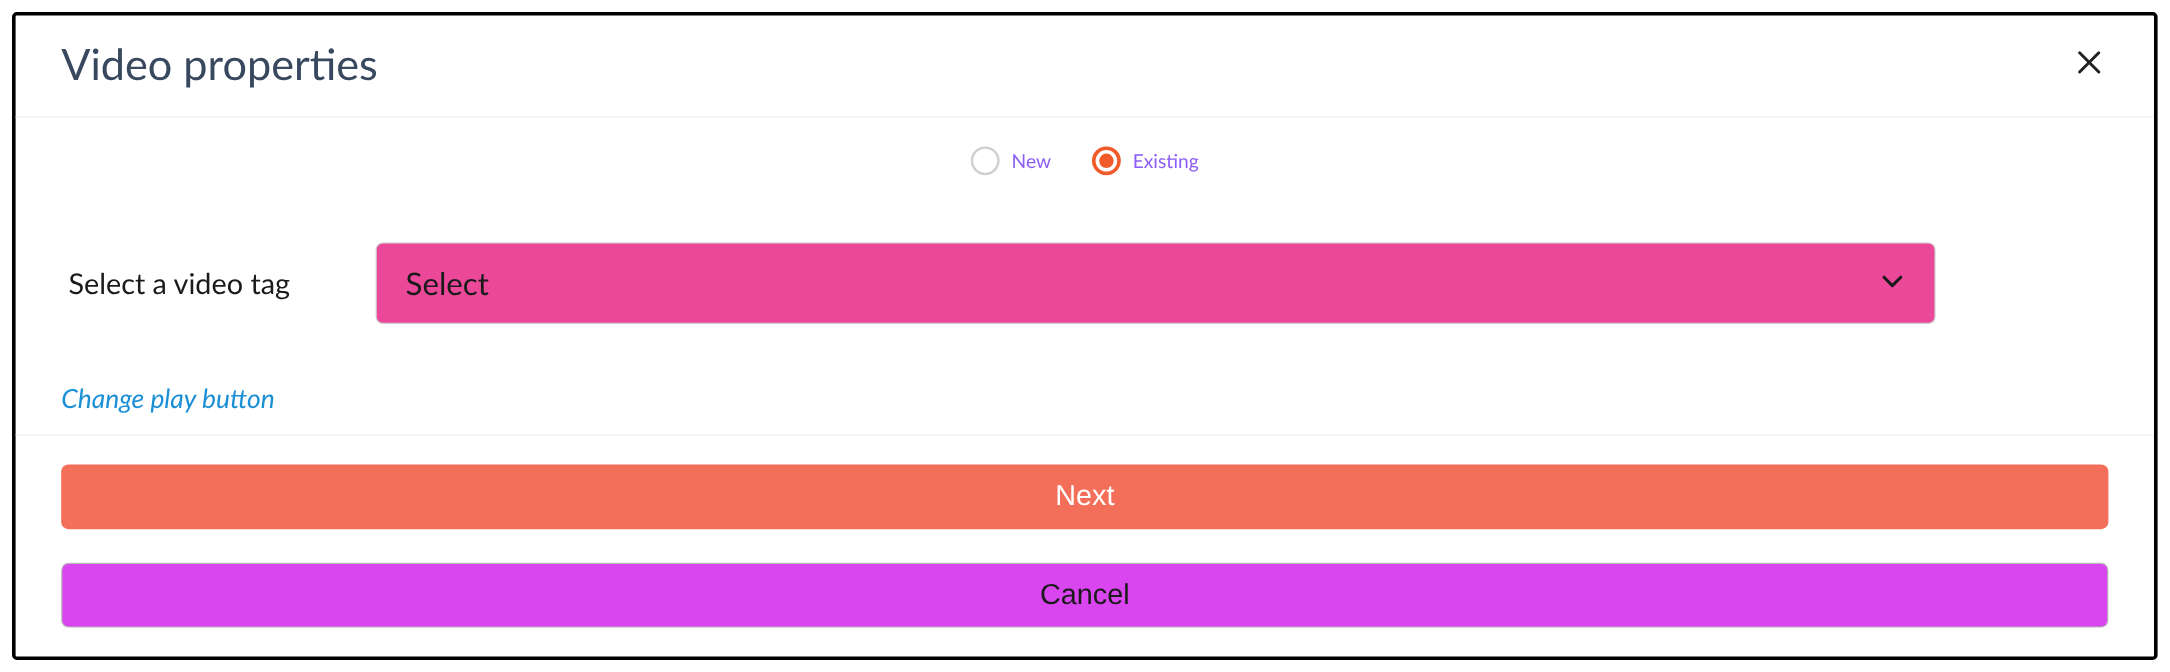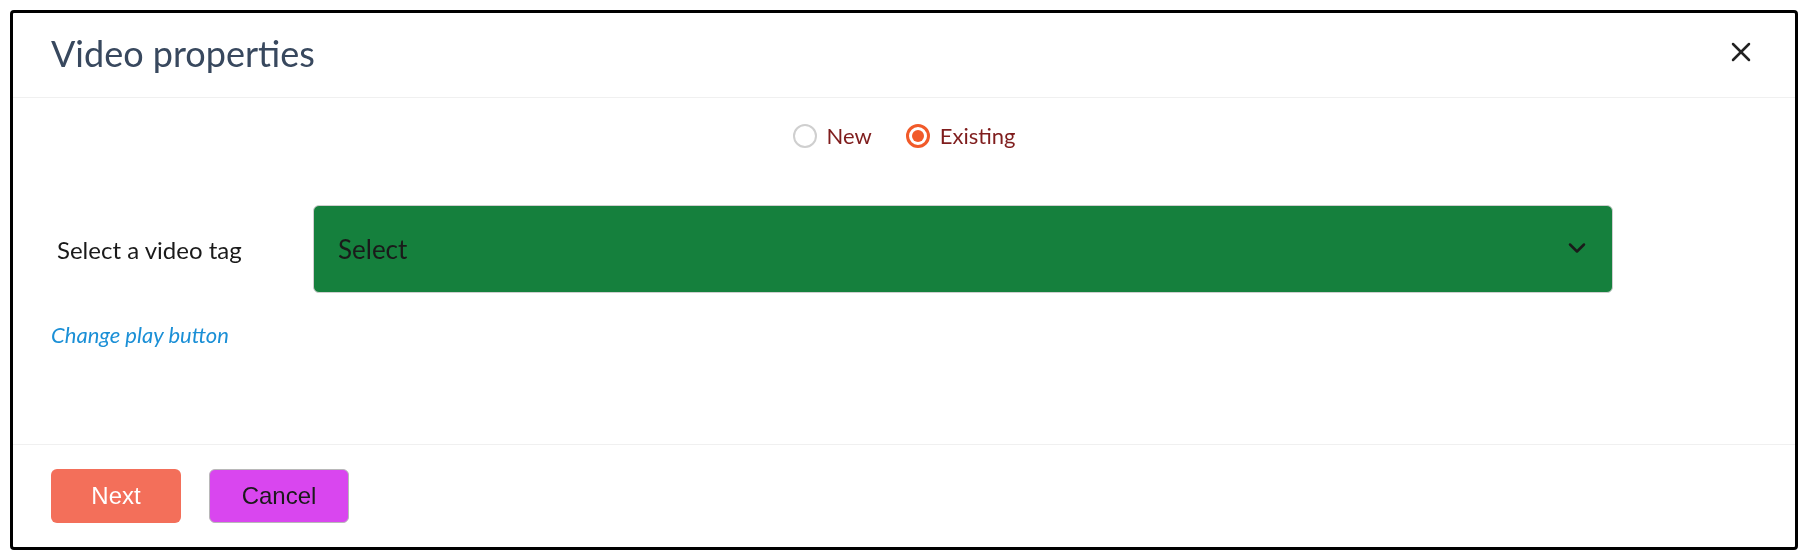--- a/index.html
+++ b/index.html
@@ -82,50 +82,50 @@
       border: 3px solid #f15a29;
       background: #ffffff;
     }
     .radio-inner {
       width: 12px;
       height: 12px;
       border-radius: 50%;
       background: #f15a29;
     }
     .radio-label {
-      font-size: 22px;
-      color: #7f1d1d;
+      font-size: 16px;
+      color: #8b5cf6;
     }
     .form-row {
       display: flex;
       align-items: center;
       gap: 46px;
-      margin-bottom: 28px;
+      margin-bottom: 48px;
     }
     .form-label {
       font-size: 24px;
       color: #1a1a1a;
       white-space: nowrap;
       min-width: 216px;
       padding-left: 6px;
     }
     .select-wrapper {
       position: relative;
       flex: 1;
       max-width: 1300px;
     }
     .select-box {
       width: 100%;
-      height: 88px;
+      height: 68px;
       border: 1px solid #cfcfcf;
       border-radius: 6px;
       padding: 0 60px 0 24px;
       font-size: 26px;
       color: #1a1a1a;
-      background: #15803d;
+      background: #ec4899;
       display: flex;
       align-items: center;
       cursor: pointer;
     }
     .select-chevron {
       position: absolute;
       right: 24px;
       top: 50%;
       transform: translateY(-50%);
       pointer-events: none;
@@ -135,21 +135,23 @@
       font-size: 22px;
       text-decoration: none;
       cursor: pointer;
       display: inline-block;
       font-style: italic;
     }
     .dialog-footer {
       border-top: 1px solid #f0f0f0;
       padding: 24px 38px 24px 38px;
       display: flex;
+      justify-content: flex-end;
       gap: 28px;
+      flex-direction: column;
     }
     .btn {
       height: 54px;
       padding: 0 30px;
       font-size: 24px;
       border-radius: 6px;
       cursor: pointer;
       display: flex;
       align-items: center;
       justify-content: center;

